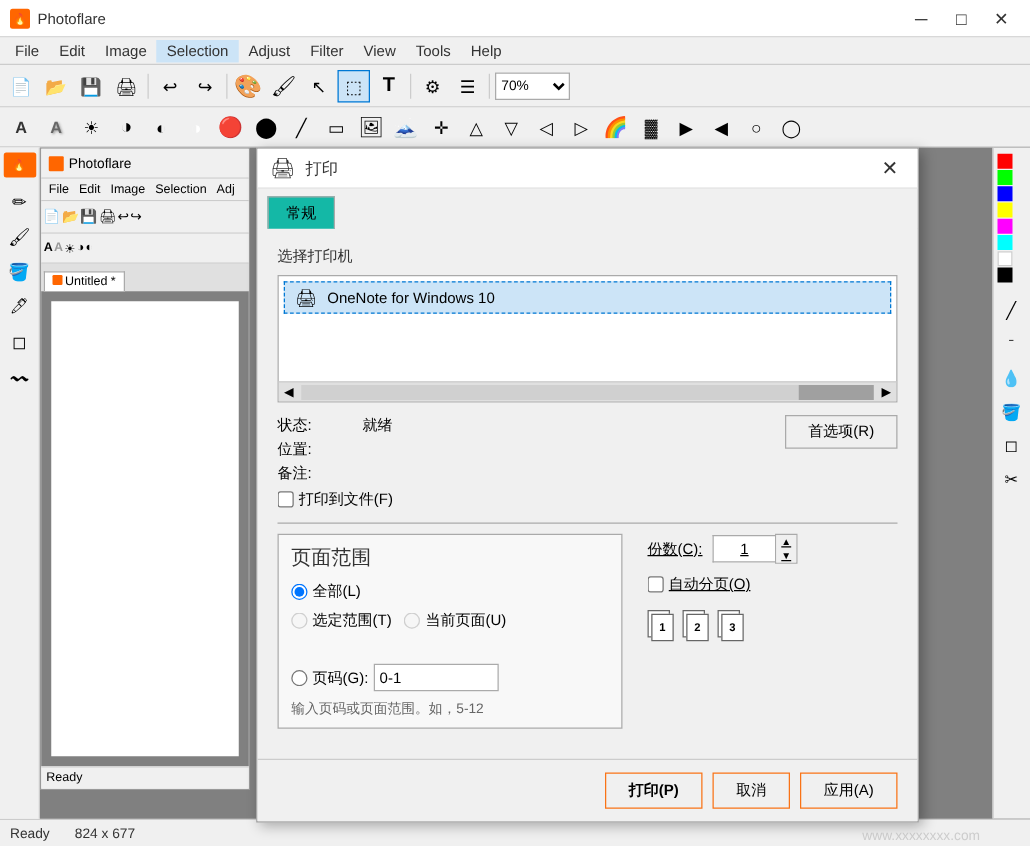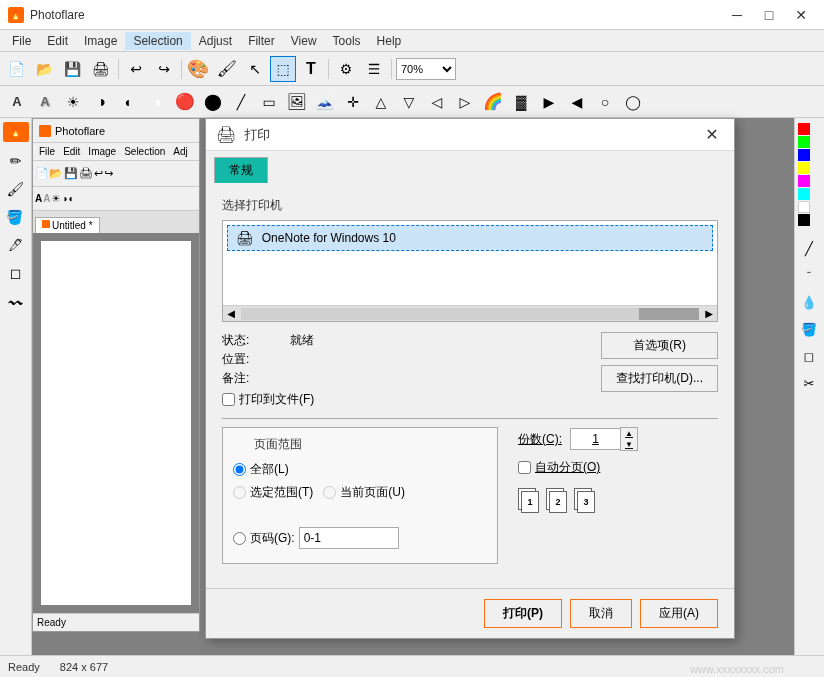--- a/index.html
+++ b/index.html
@@ -217,21 +217,21 @@
     .two-col { display: flex; gap: 20px; margin-bottom: 10px; }
     .col-left { flex: 1; }
     .col-right { width: 200px; }
 
     
     .page-range-group {
       border: 1px solid #aaa;
       padding: 8px 10px;
       background: #f8f8f8;
     }
-    .page-range-title { font-size: 12px; color: #333; margin-bottom: 8px; margin-left: 21px; }
+    .page-range-title { font-size: 16px; color: #333; margin-bottom: 8px; }
     .radio-row { display: flex; align-items: center; gap: 4px; font-size: 12px; margin-bottom: 6px; }
     .radio-row input[type=radio] { margin: 0; }
     .radio-two-col { display: flex; gap: 10px; }
     .page-input { width: 100px; height: 22px; border: 1px solid #aaa; padding: 0 4px; font-size: 12px; }
     .page-hint { font-size: 11px; color: #666; margin-top: 4px; }
 
     
     .copies-group { display: flex; flex-direction: column; gap: 8px; text-decoration: underline; }
     .copies-row { display: flex; align-items: center; gap: 8px; font-size: 12px; }
     .copies-input-wrap { display: flex; align-items: center; }
@@ -473,21 +473,20 @@
             <span>备注:</span>
             <span></span>
           </div>
           <div class="checkbox-row">
             <input type="checkbox" style="">
             <span>打印到文件(F)</span>
           </div>
         </div>
         <div class="action-btns">
           <button class="action-btn">首选项(R)</button>
-          <button class="action-btn">查找打印机(D)...</button>
         </div>
       </div>
 
       <hr class="divider">
 
       <div class="two-col">
 
         <div class="col-left">
           <div class="page-range-group">
             <div class="page-range-title">页面范围</div>
@@ -503,20 +502,21 @@
               <div class="radio-row">
                 <input type="radio" name="pagerange" disabled="" style="">
                 <span>当前页面(U)</span>
               </div>
             </div>
             <div class="radio-row" style="margin-top:20px;">
               <input type="radio" name="pagerange" style="">
               <span>页码(G):</span>
               <input type="text" class="page-input" value="0-1" style="">
             </div>
+            <div class="page-hint">输入页码或页面范围。如，5-12</div>
           </div>
         </div>
 
         <div class="col-right">
           <div class="copies-group">
             <div class="copies-row">
               <span>份数(C):</span>
               <div class="copies-input-wrap">
                 <input type="text" class="copies-input" value="1" style="">
                 <div class="copies-spin">

